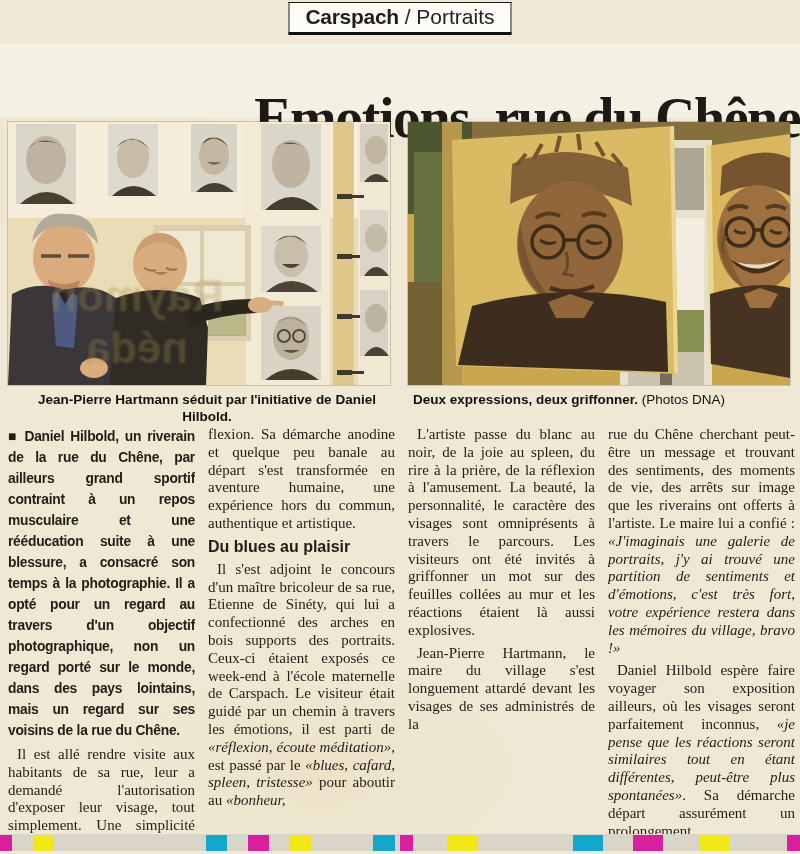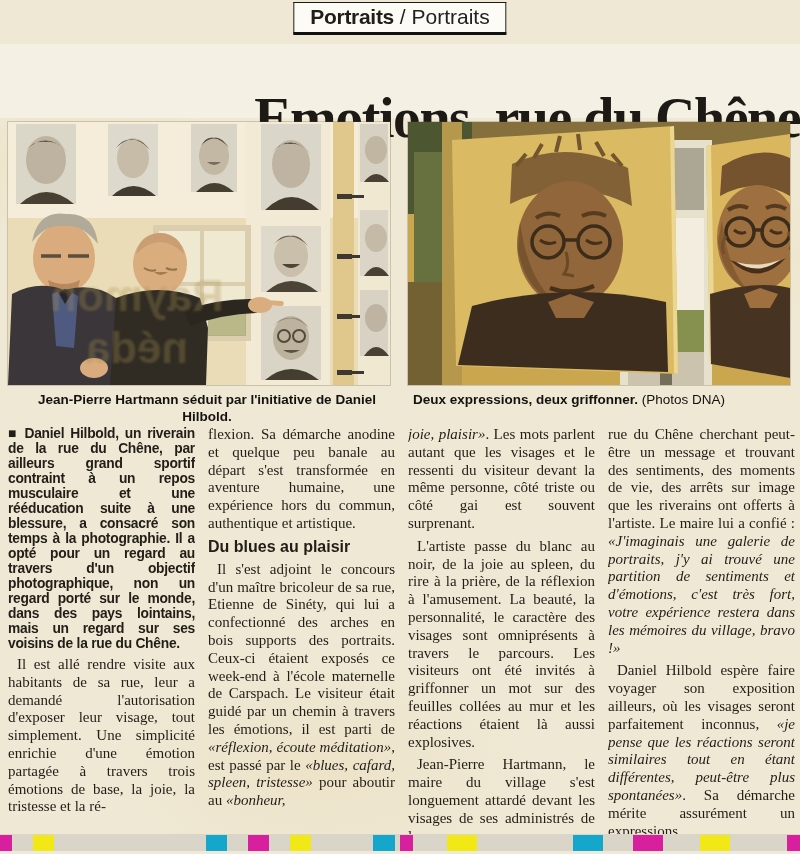--- a/index.html
+++ b/index.html
@@ -36,41 +36,41 @@
   .caption{position:absolute;top:391px;font-size:13.5px;line-height:17px;font-weight:bold;color:#14120e;}
   .caption .credit{font-weight:400;}
   .cap-left{left:16px;width:382px;text-align:center;} .cap-right{left:413px;width:382px;}
   
   .col{position:absolute;top:426px;width:187px;height:422px;text-align:justify;overflow:hidden;}
   .col0{left:8px;} .col1{left:208px;} .col2{left:408px;} .col3{left:608px;}
   .col p{margin:0 0 5px;}
   .para{font-family:"Liberation Serif",serif;font-size:15px;line-height:17.8px;text-indent:9px;}
   .para.cont{text-indent:0;}
   .lead{font-family:"Liberation Sans","DejaVu Sans",sans-serif;font-weight:bold;
-        font-size:13.8px;line-height:15px;letter-spacing:-0.25px;margin-bottom:9px;}
+        font-size:13.8px;line-height:21px;letter-spacing:-0.25px;margin-bottom:9px;}
   .subhead{font-family:"Liberation Sans",sans-serif;font-weight:bold;font-size:16px;
         line-height:18px;text-align:left;text-indent:0;margin:11px 0 10px;}
   .byline{font-family:"Liberation Serif",serif;font-weight:bold;font-size:15.5px;
         text-align:right;margin-top:-17.8px;}
   .it{font-style:italic;}
   
   .colorbar{position:absolute;left:0;top:834px;width:800px;height:20px;background:#d9d5c8;}
   .colorbar::after{content:"";position:absolute;left:0;bottom:0;width:800px;height:3px;background:#efe9d8;}
   .colorbar .sq{position:absolute;top:1px;height:16px;}
 </style>
 </head>
 <body>
 
 <div class="page">
 
   <div class="ghost ghost-topleft">Sundgau</div>
   <div class="ghost-lines"></div>
 
   <div class="masthead">
-    <span class="b">Portraits</span>
+    <span class="b">Carspach</span>
     <span class="r">/ Portraits</span>
   </div>
 
   <div class="headline-band"></div>
   <h1 class="headline">Emotions, rue du Chêne</h1>
 
   <div class="photo photo-left">
     <svg width="382" height="263" viewBox="0 0 382 263">
       <rect width="382" height="263" fill="#ead******"></rect>
       <rect width="382" height="263" fill="#eadfbe"></rect>
@@ -251,27 +251,26 @@
   <div class="col col0">
       <p class="lead"><span>■ Daniel Hilbold, un riverain de la rue du Chêne, par ailleurs grand sportif contraint à un repos musculaire et une rééducation suite à une blessure, a consacré son temps à la photographie. Il a opté pour un regard au travers d'un objectif photographique, non un regard porté sur le monde, dans des pays lointains, mais un regard sur ses voisins de la rue du Chêne.</span></p>
       <p class="para"><span>Il est allé rendre visite aux habitants de sa rue, leur a demandé l'autorisation d'exposer leur visage, tout simplement. Une simplicité enrichie d'une émotion partagée à travers trois émotions de base, la joie, la tristesse et la ré-</span></p>
     </div>
   <div class="col col1">
       <p class="para cont"><span>flexion. Sa démarche anodine et quelque peu banale au départ s'est transformée en aventure humaine, une expérience hors du commun, authentique et artistique.</span></p>
       <p class="subhead"><span>Du blues au plaisir</span></p>
       <p class="para"><span>Il s'est adjoint le concours d'un maître bricoleur de sa rue, Etienne de Sinéty, qui lui a confectionné des arches en bois supports des portraits. Ceux-ci étaient exposés ce week-end à l'école maternelle de Carspach. Le visiteur était guidé par un chemin à travers les émotions, il est parti de </span><span class="it">«réflexion, écoute méditation»</span><span>, est passé par le </span><span class="it">«blues, cafard, spleen, tristesse»</span><span> pour aboutir au </span><span class="it">«bonheur,</span></p>
     </div>
   <div class="col col2">
-      <p class="para cont"><span class="it">joie, plaisir»</span><span>. Les mots parlent autant que les visages et le ressenti du visiteur devant la même personne, côté triste ou côté gai est souvent surprenant.</span></p>
       <p class="para"><span>L'artiste passe du blanc au noir, de la joie au spleen, du rire à la prière, de la réflexion à l'amusement. La beauté, la personnalité, le caractère des visages sont omniprésents à travers le parcours. Les visiteurs ont été invités à griffonner un mot sur des feuilles collées au mur et les réactions étaient là aussi explosives.</span></p>
       <p class="para"><span>Jean-Pierre Hartmann, le maire du village s'est longuement attardé devant les visages de ses administrés de la</span></p>
     </div>
   <div class="col col3">
       <p class="para cont"><span>rue du Chêne cherchant peut-être un message et trouvant des sentiments, des moments de vie, des arrêts sur image que les riverains ont offerts à l'artiste. Le maire lui a confié : </span><span class="it">«J'imaginais une galerie de portraits, j'y ai trouvé une partition de sentiments et d'émotions, c'est très fort, votre expérience restera dans les mémoires du village, bravo !»</span></p>
-      <p class="para"><span>Daniel Hilbold espère faire voyager son exposition ailleurs, où les visages seront parfaitement inconnus, </span><span class="it">«je pense que les réactions seront similaires tout en étant différentes, peut-être plus spontanées»</span><span>. Sa démarche mérite assurément un expressions.</span></p>
+      <p class="para"><span>Daniel Hilbold espère faire voyager son exposition ailleurs, où les visages seront parfaitement inconnus, </span><span class="it">«je pense que les réactions seront similaires tout en étant différentes, peut-être plus spontanées»</span><span>. Sa démarche départ assurément un prolongement.</span></p>
       <p class="byline"><span>E. C.</span></p>
     </div>
 
   <div class="colorbar">
       <div class="sq" style="left: 0px; width: 12px; background: rgb(216, 31, 158);"></div>
       <div class="sq" style="left: 33px; width: 21px; background: rgb(242, 232, 22);"></div>
       <div class="sq" style="left: 206px; width: 21px; background: rgb(21, 167, 203);"></div>
       <div class="sq" style="left: 248px; width: 21px; background: rgb(216, 31, 158);"></div>
       <div class="sq" style="left: 290px; width: 21px; background: rgb(242, 232, 22);"></div>
       <div class="sq" style="left: 373px; width: 22px; background: rgb(21, 167, 203);"></div>

